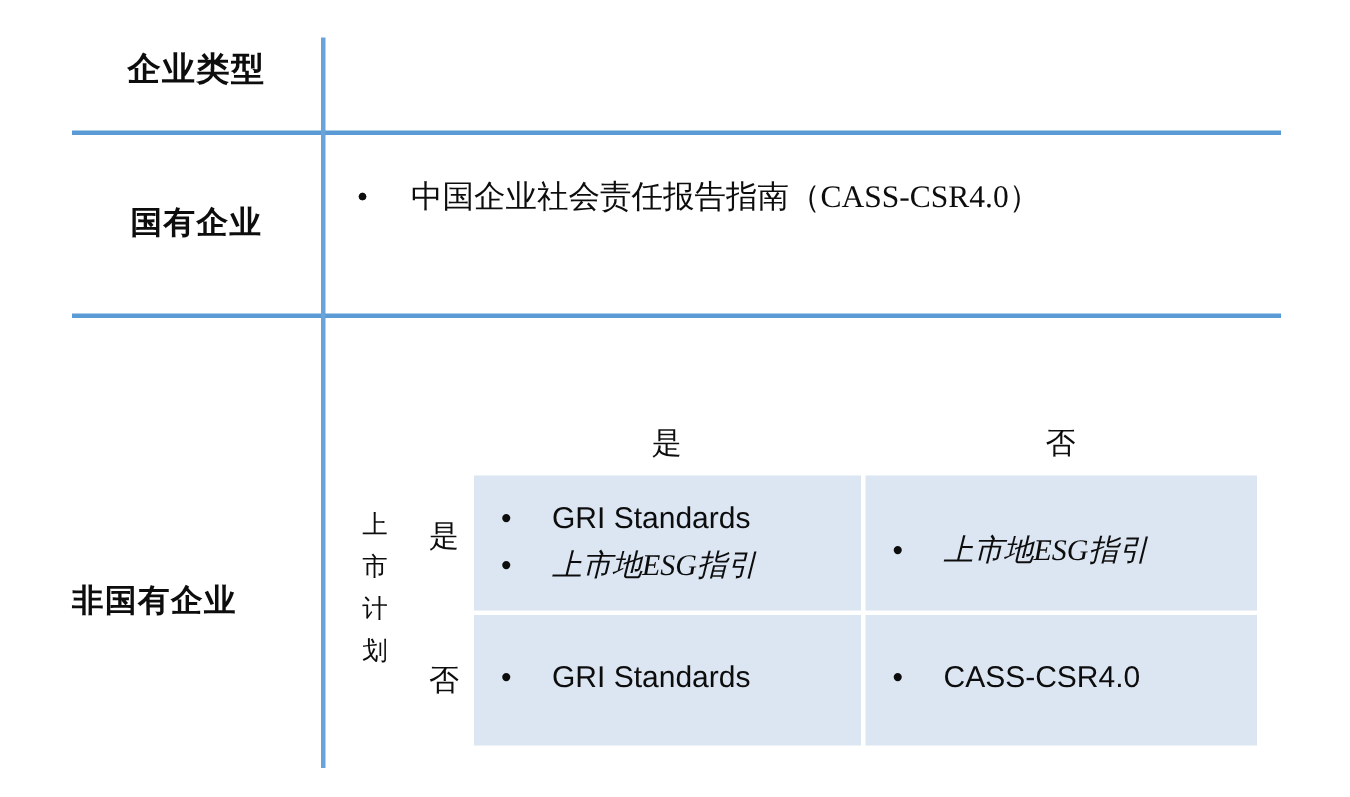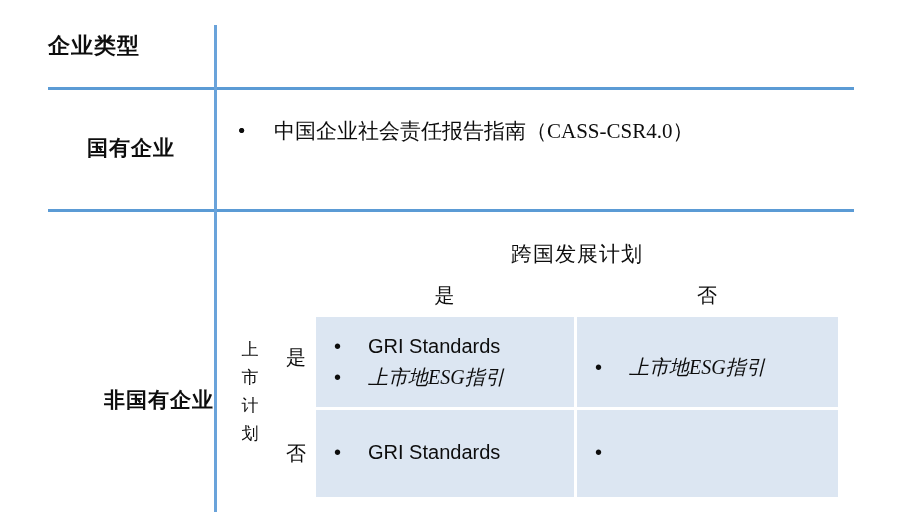--- a/index.html
+++ b/index.html
@@ -38,20 +38,21 @@
     top: 25px;
     height: 487px;
   }
 
   
   .cell-type-header {
     position: absolute;
     left: 48px;
     top: 32px;
     width: 166px;
+    text-align: center;
     font-size: 22px;
     font-weight: bold;
     letter-spacing: 1px;
     line-height: 1.25;
   }
   .cell-std-header {
     position: absolute;
     left: 217px;
     top: 32px;
     width: 637px;
@@ -97,21 +98,21 @@
     font-size: 21px;
     line-height: 36px;
   }
 
   
   .cell-nonsoe-label {
     position: absolute;
     left: 48px;
     top: 386px;
     width: 166px;
-    text-align: right;
+    text-align: left;
     font-size: 21px;
     font-weight: bold;
     letter-spacing: 1px;
   }
 
   .matrix-title {
     position: absolute;
     left: 316px;
     top: 240px;
     width: 522px;
@@ -214,21 +215,20 @@
       <span class="bullet">•</span>
     </li>
     <li>
       <span class="bullet">•</span>
       <span>中国企业社会责任报告指南（CASS-CSR4.0）</span>
     </li>
   </ul>
 
   <div class="cell-nonsoe-label">非国有企业</div>
 
-  <div class="matrix-title">跨国发展计划</div>
 
   <div class="col-head c-yes">是</div>
   <div class="col-head c-no">否</div>
 
   <div class="axis-caption">
     <span>上</span>
     <span>市</span>
     <span>计</span>
     <span>划</span>
   </div>
@@ -264,17 +264,18 @@
         <span class="bullet">•</span>
         <span>GRI Standards</span>
       </li>
     </ul>
   </div>
 
   <div class="mcell c2r2">
     <ul>
       <li>
         <span class="bullet">•</span>
+        <span>CASS-CSR4.0</span>
       </li>
     </ul>
   </div>
 
 </div>
 
 </body></html>

